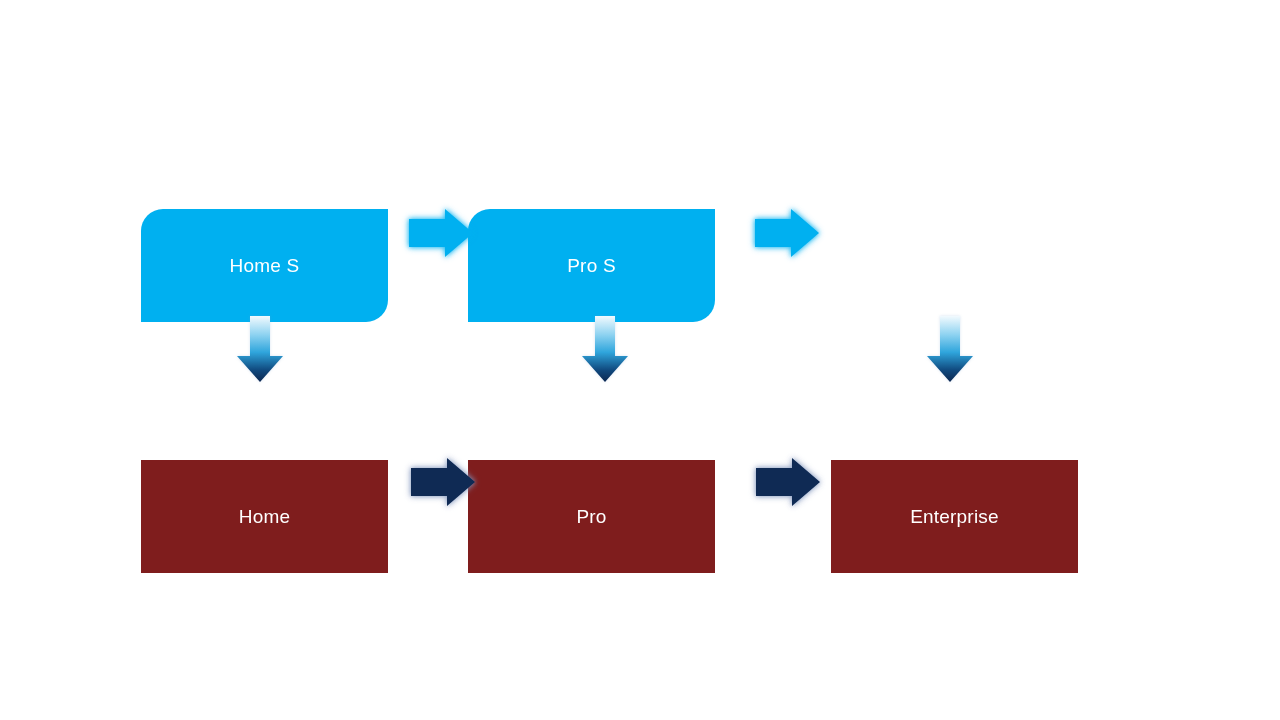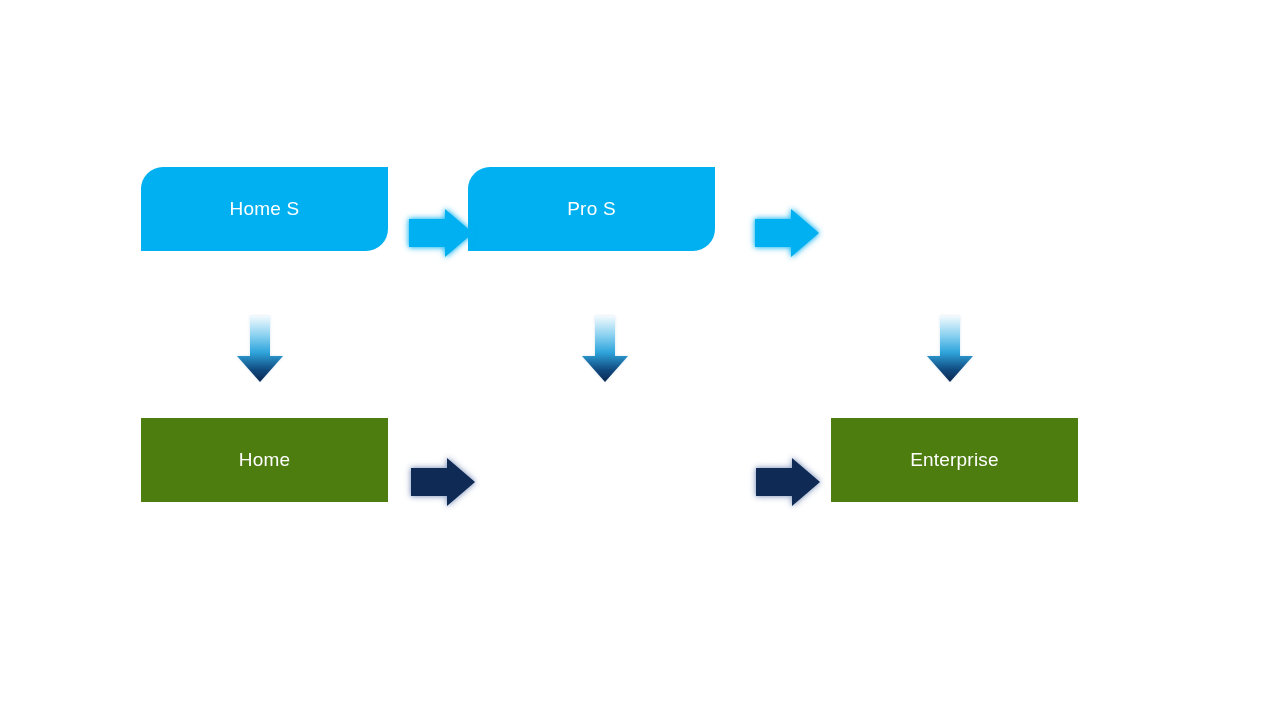--- a/index.html
+++ b/index.html
@@ -8,38 +8,39 @@
     position: relative;
     width: 1280px;
     height: 720px;
     background: #FFFFFF;
     overflow: hidden;
     font-family: "Liberation Sans", "DejaVu Sans", sans-serif;
   }
   .node {
     position: absolute;
     width: 247px;
-    height: 84px;
+    height: 113px;
     display: flex;
     align-items: center;
     justify-content: center;
+    margin-top: 42px;
   }
   .node .label {
     color: #FFFFFF;
     font-size: 19px;
     font-weight: 400;
     letter-spacing: 0.2px;
     text-align: center;
   }
   .node-top {
     background: #00B0F0;
     border-radius: 22px 0 22px 0;
   }
   .node-bottom {
-    background: #4d7c0f;
+    background: #7f1d1d;
     border-radius: 0;
   }
   
   .col1 { left: 141px; }
   .col2 { left: 468px; }
   .col3 { left: 831px; }
   .row-top { top: 167px; }
   .row-bottom { top: 418px; }
   
   .arrow { position: absolute; display: block; }
@@ -84,20 +85,23 @@
   <div class="node node-top row-top col1">
     <span class="label">Home S</span>
   </div>
   <div class="node node-top row-top col2">
     <span class="label">Pro S</span>
   </div>
 
   <div class="node node-bottom row-bottom col1">
     <span class="label">Home</span>
   </div>
+  <div class="node node-bottom row-bottom col2">
+    <span class="label">Pro</span>
+  </div>
   <div class="node node-bottom row-bottom col3">
     <span class="label">Enterprise</span>
   </div>
 
   <svg class="arrow arrow-right glow-cyan ar1" viewBox="0 0 64 48">
     <path d="M0,10 L36,10 L36,0 L64,24 L36,48 L36,38 L0,38 Z" fill="#00B0F0"></path>
   </svg>
   <svg class="arrow arrow-right glow-cyan ar2" viewBox="0 0 64 48">
     <path d="M0,10 L36,10 L36,0 L64,24 L36,48 L36,38 L0,38 Z" fill="#00B0F0"></path>
   </svg>

